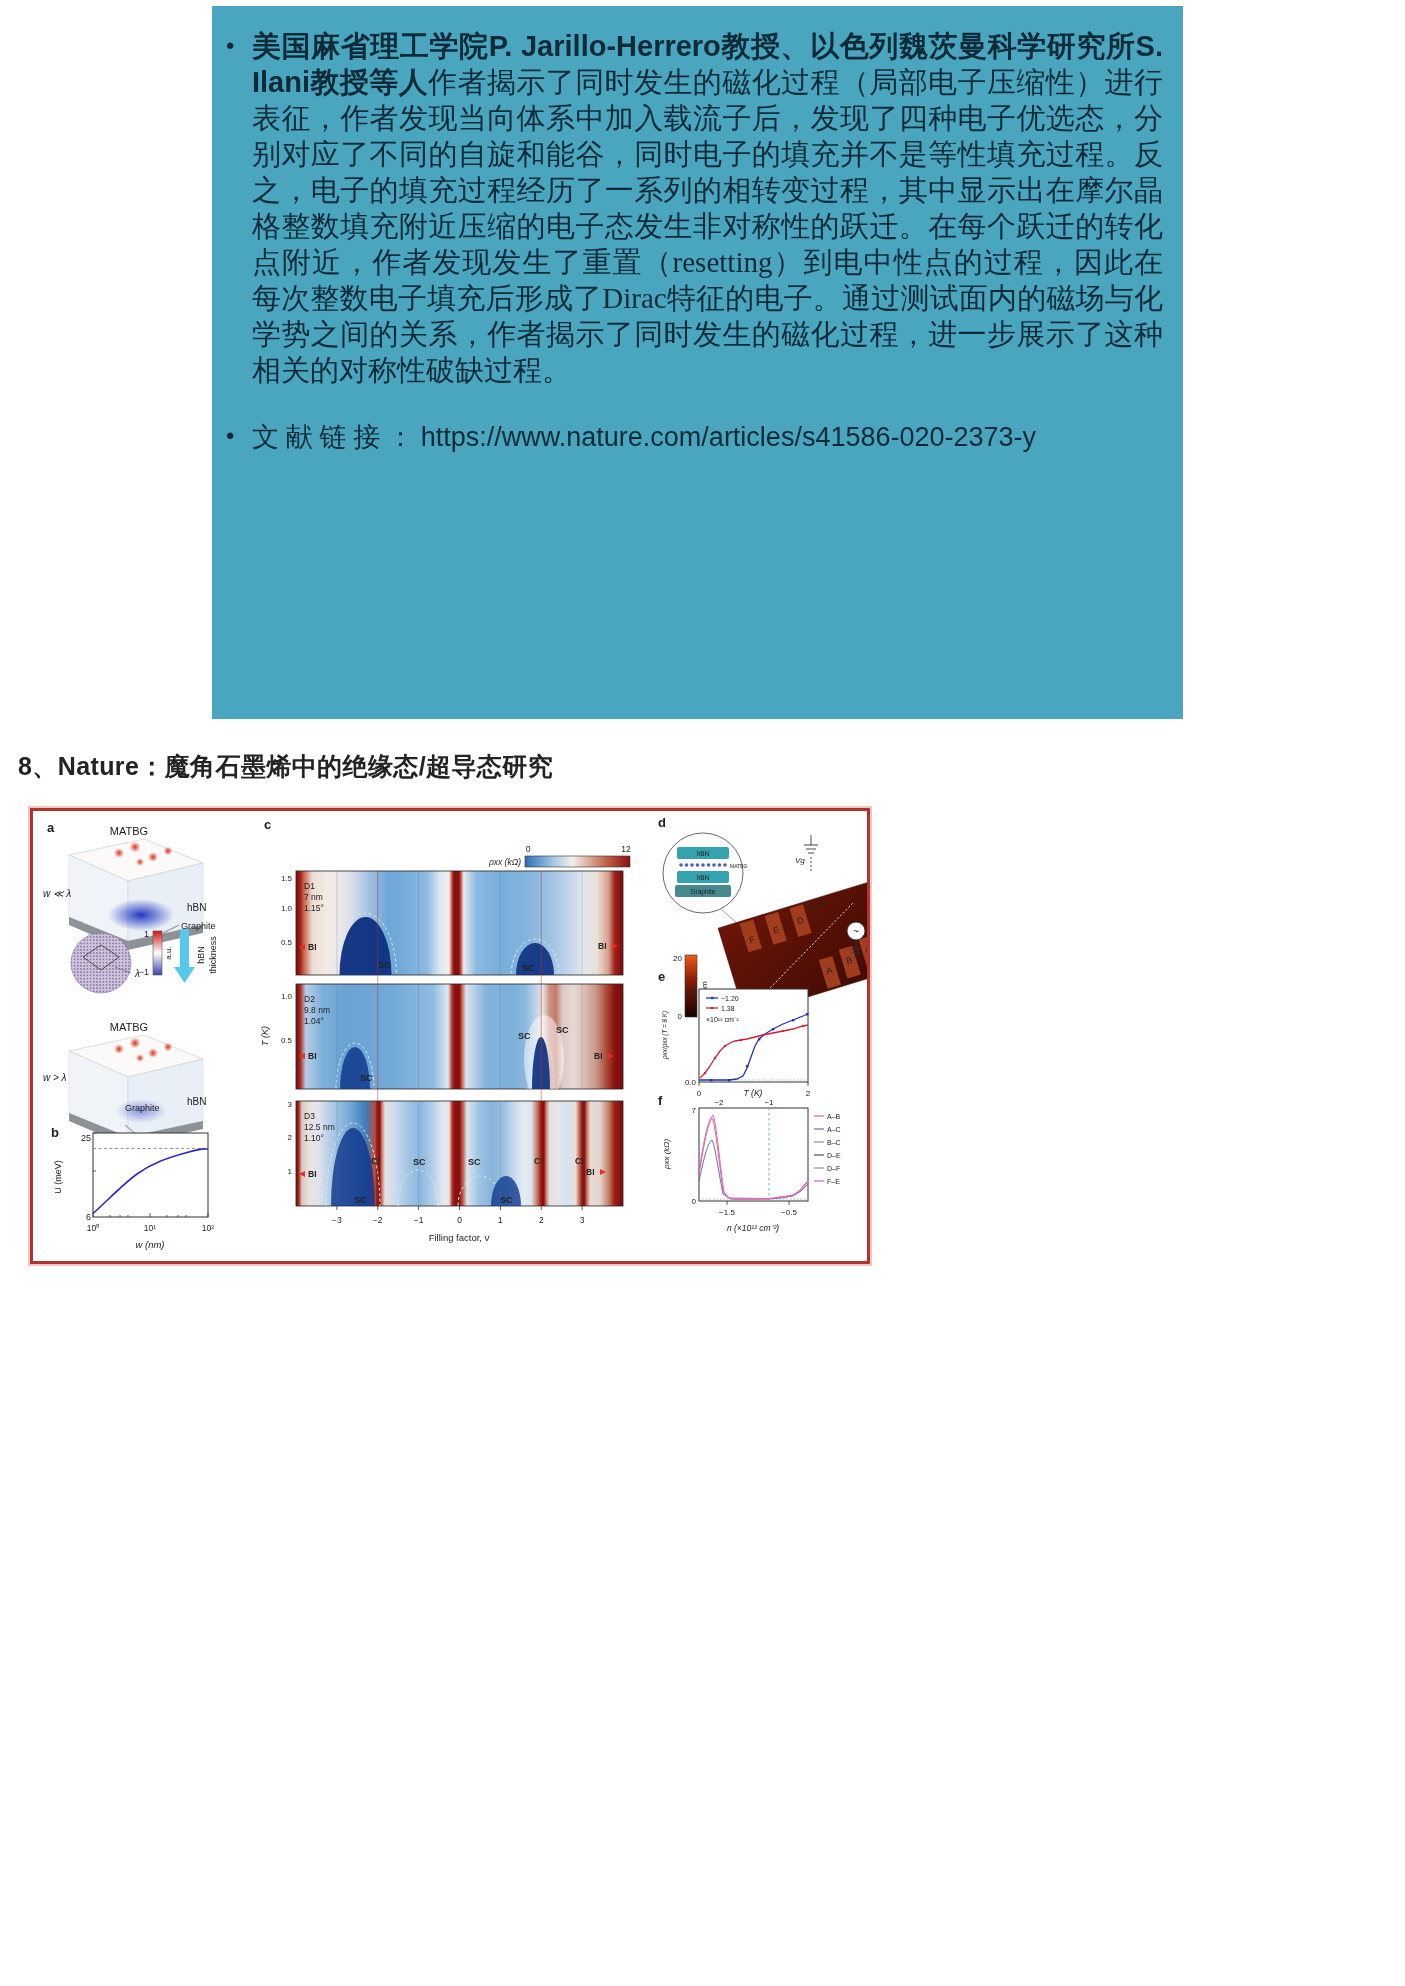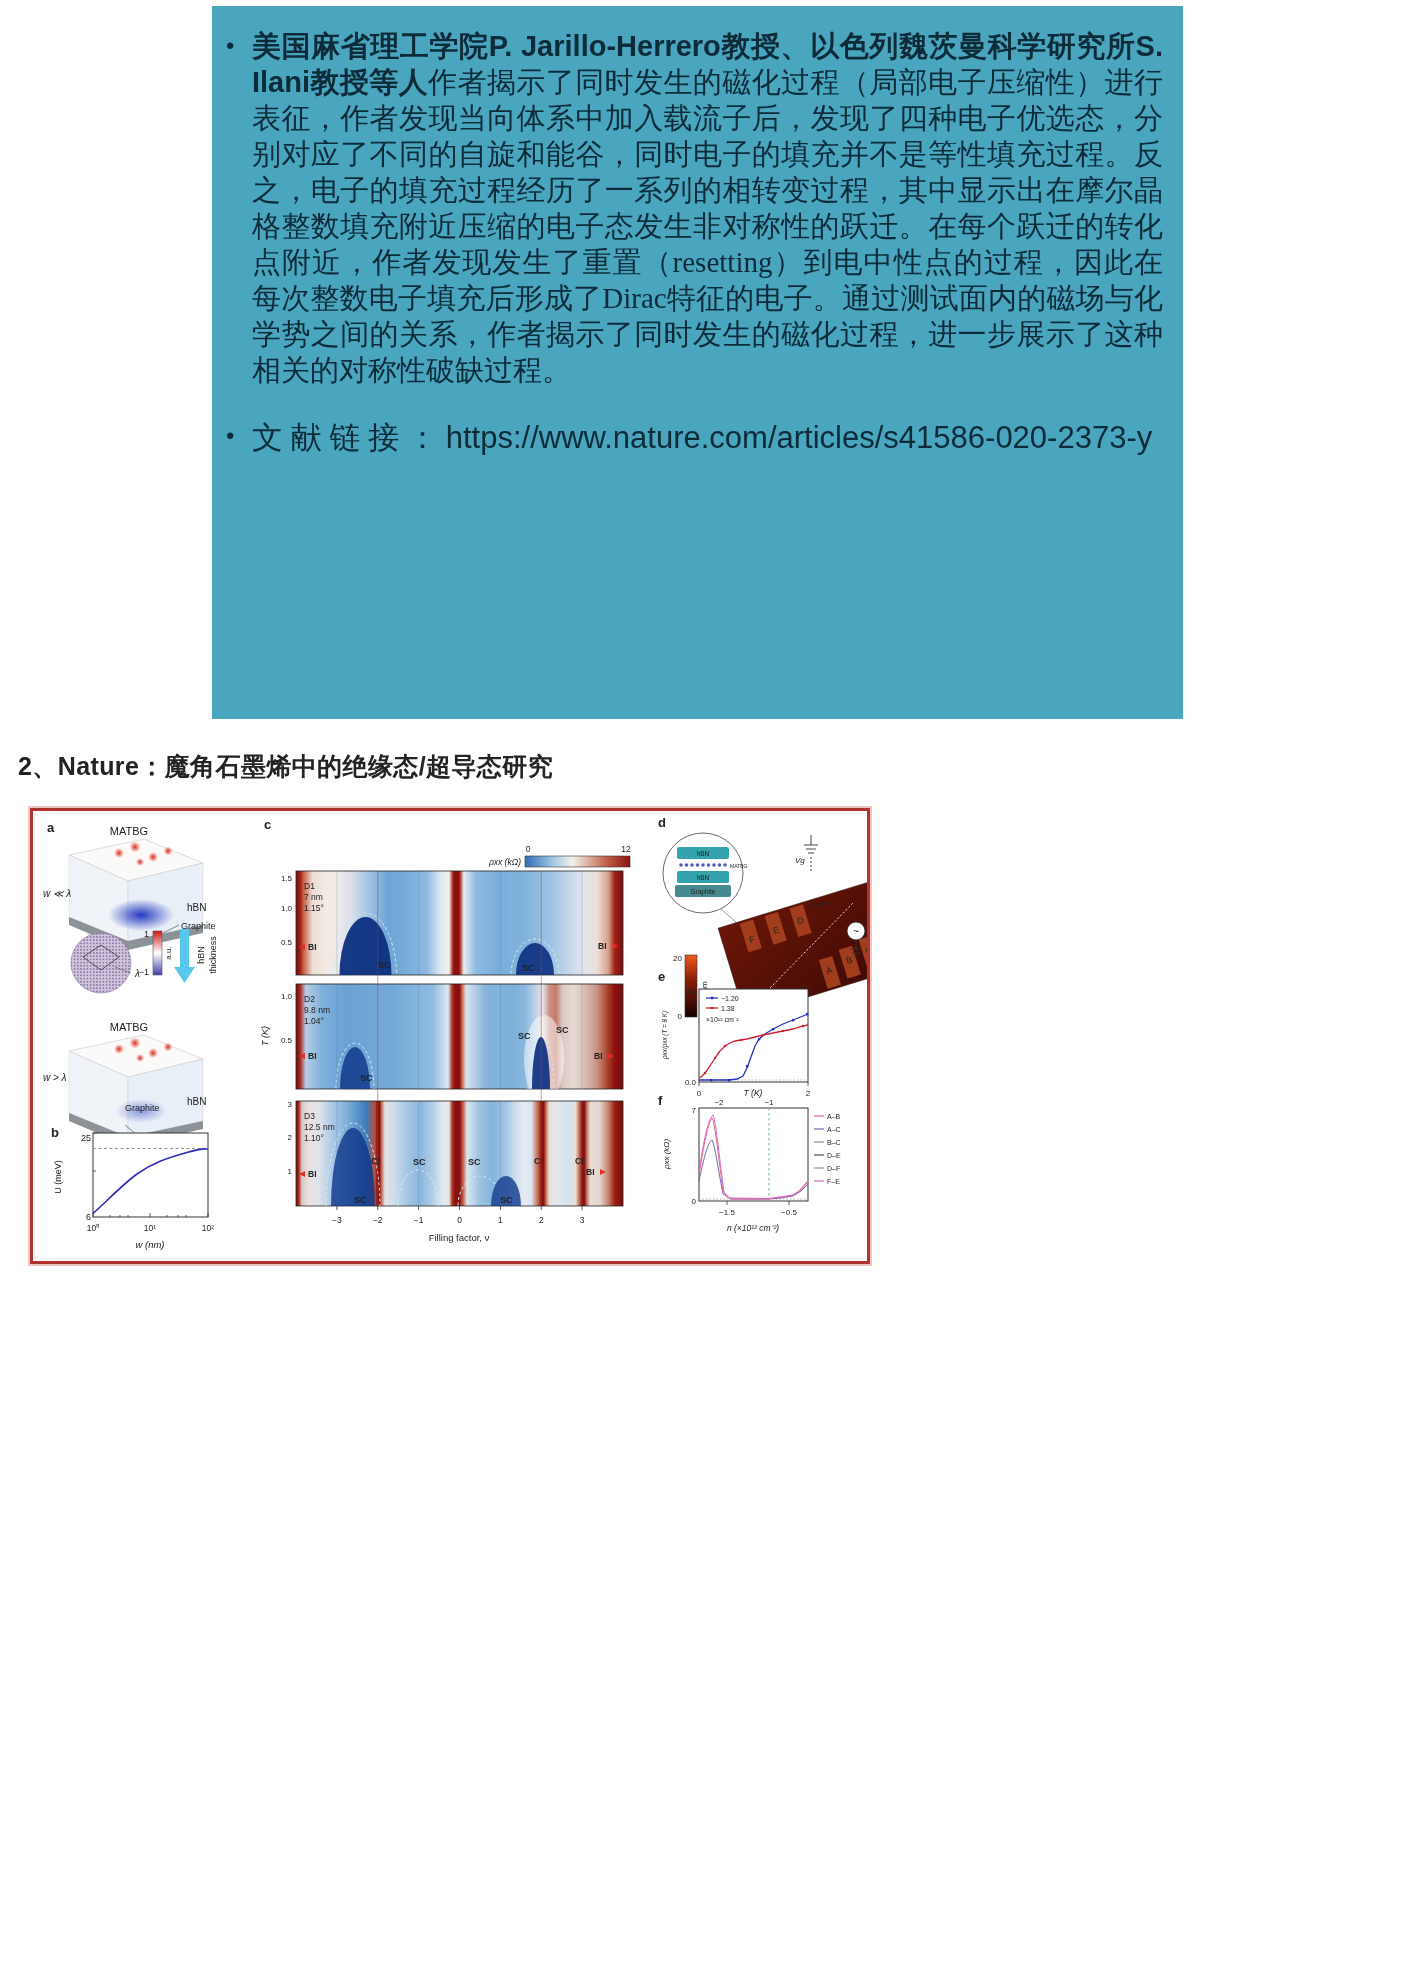--- a/index.html
+++ b/index.html
@@ -6,21 +6,21 @@
   .page{position:relative;width:1405px;height:1986px;background:#ffffff;overflow:hidden;
         font-family:"Liberation Sans",sans-serif;}
   .summary{position:absolute;left:212px;top:6px;width:971px;height:713px;background:#4AA5BF;
            color:#0D2B38;box-sizing:border-box;padding:22px 20px 0 14px;}
   .bullet-item{display:flex;}
   .bullet-item .dot{flex:0 0 26px;width:26px;font-size:24px;line-height:36px;color:#0D2B38;}
   .b1-text{flex:1;font-size:29px;line-height:36px;text-align:justify;
            font-family:"Liberation Serif",serif;}
   .b1-text .lead{font-family:"Liberation Sans",sans-serif;font-weight:700;}
   .item2{margin-top:30px;}
-  .b2-text{flex:1;font-size:31px;line-height:39px;text-align:justify;
+  .b2-text{flex:1;font-size:27px;line-height:39px;text-align:justify;
            font-family:"Liberation Serif",serif;}
   .b2-text .url{font-family:"Liberation Sans",sans-serif;}
   .heading{position:absolute;left:18px;top:750px;font-size:25px;font-weight:700;color:#232323;
            letter-spacing:0.4px;white-space:nowrap;}
   .figure{position:absolute;left:30px;top:808px;width:834px;height:450px;background:#ffffff;
           border:3px solid #B23230;box-shadow:0 0 0 2px #EFC6C1;}
   .figure svg{position:absolute;font-family:"Liberation Sans",sans-serif;}
   text{fill:#222;}
 </style>
 </head>
@@ -32,21 +32,21 @@
     <div class="bullet-item">
       <span class="dot">•</span>
       <div class="b1-text"><span class="lead">美国麻省理工学院P. Jarillo-Herrero教授、以色列魏茨曼科学研究所S. Ilani教授等人</span><span>作者揭示了同时发生的磁化过程（局部电子压缩性）进行表征，作者发现当向体系中加入载流子后，发现了四种电子优选态，分别对应了不同的自旋和能谷，同时电子的填充并不是等性填充过程。反之，电子的填充过程经历了一系列的相转变过程，其中显示出在摩尔晶格整数填充附近压缩的电子态发生非对称性的跃迁。在每个跃迁的转化点附近，作者发现发生了重置（resetting）到电中性点的过程，因此在每次整数电子填充后形成了Dirac特征的电子。通过测试面内的磁场与化学势之间的关系，作者揭示了同时发生的磁化过程，进一步展示了这种相关的对称性破缺过程。</span></div>
     </div>
     <div class="bullet-item item2">
       <span class="dot">•</span>
       <div class="b2-text"><span>文 献 链 接 ： </span><span class="url">https://www.nature.com/articles/s41586-020-2373-y</span></div>
     </div>
   </div>
 
-  <div class="heading">2、Nature：魔角石墨烯中的绝缘态/超导态研究</div>
+  <div class="heading">8、Nature：魔角石墨烯中的绝缘态/超导态研究</div>
 
   <div class="figure">
 
     <svg style="left:8px;top:6px;" width="212" height="334" viewBox="0 0 212 334">
       <defs>
         <radialGradient id="redblob">
             <stop offset="0%" stop-color="#e03020"></stop>
             <stop offset="100%" stop-color="#e03020" stop-opacity="0"></stop>
           </radialGradient>
         <radialGradient id="blueblob">

